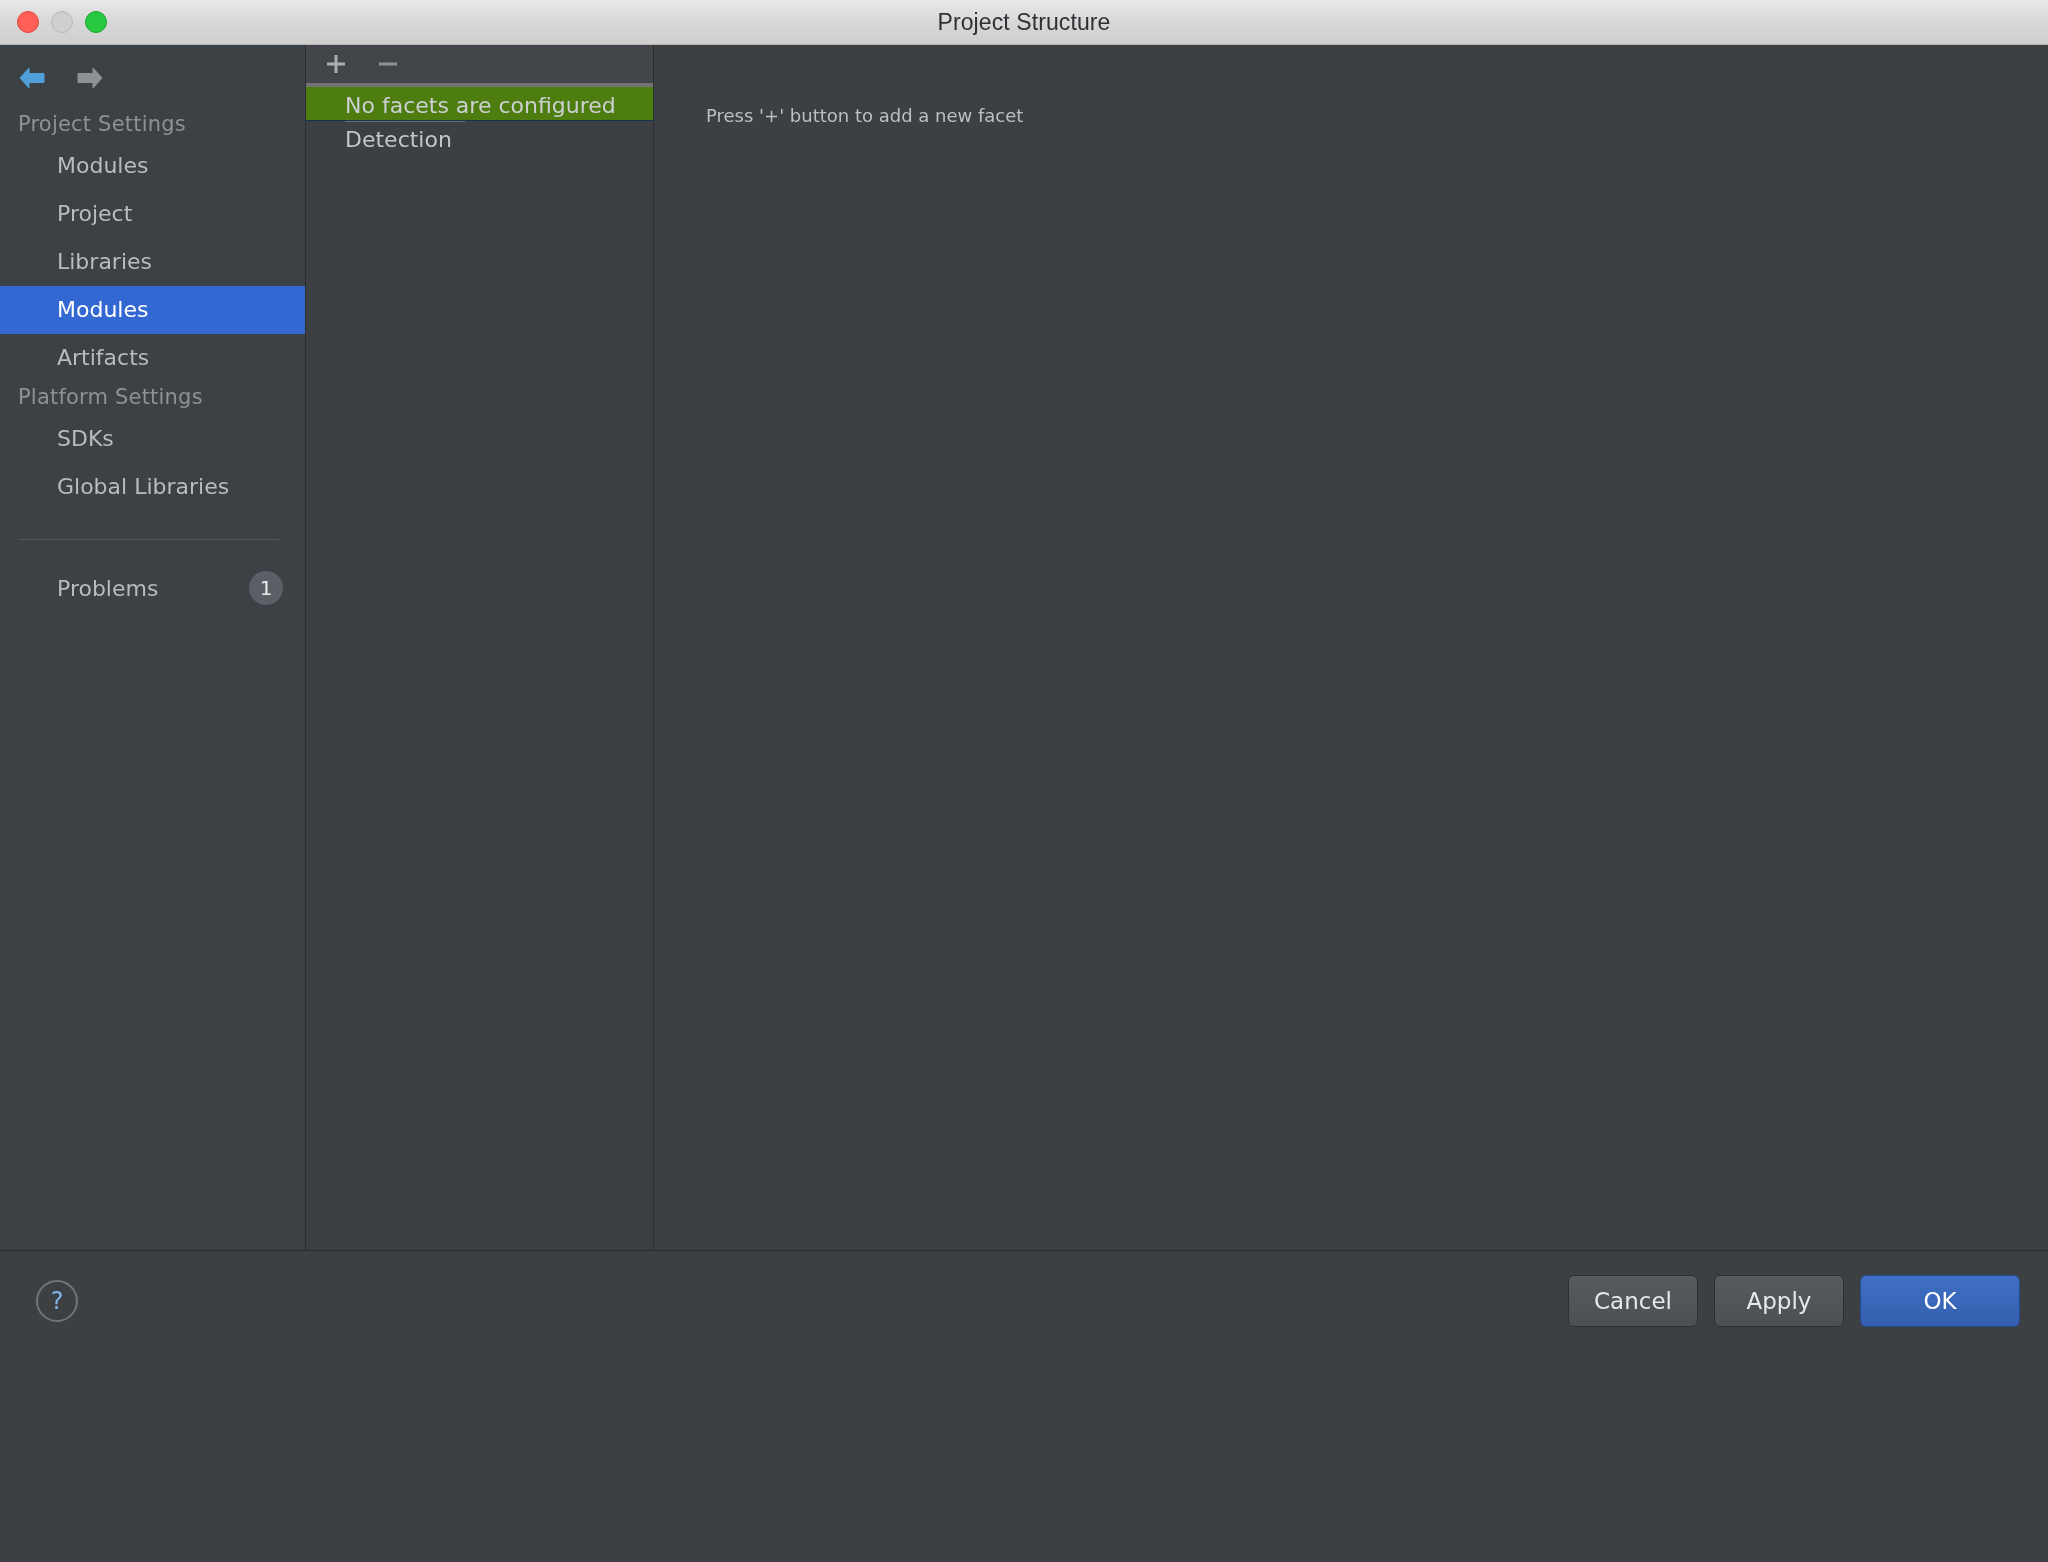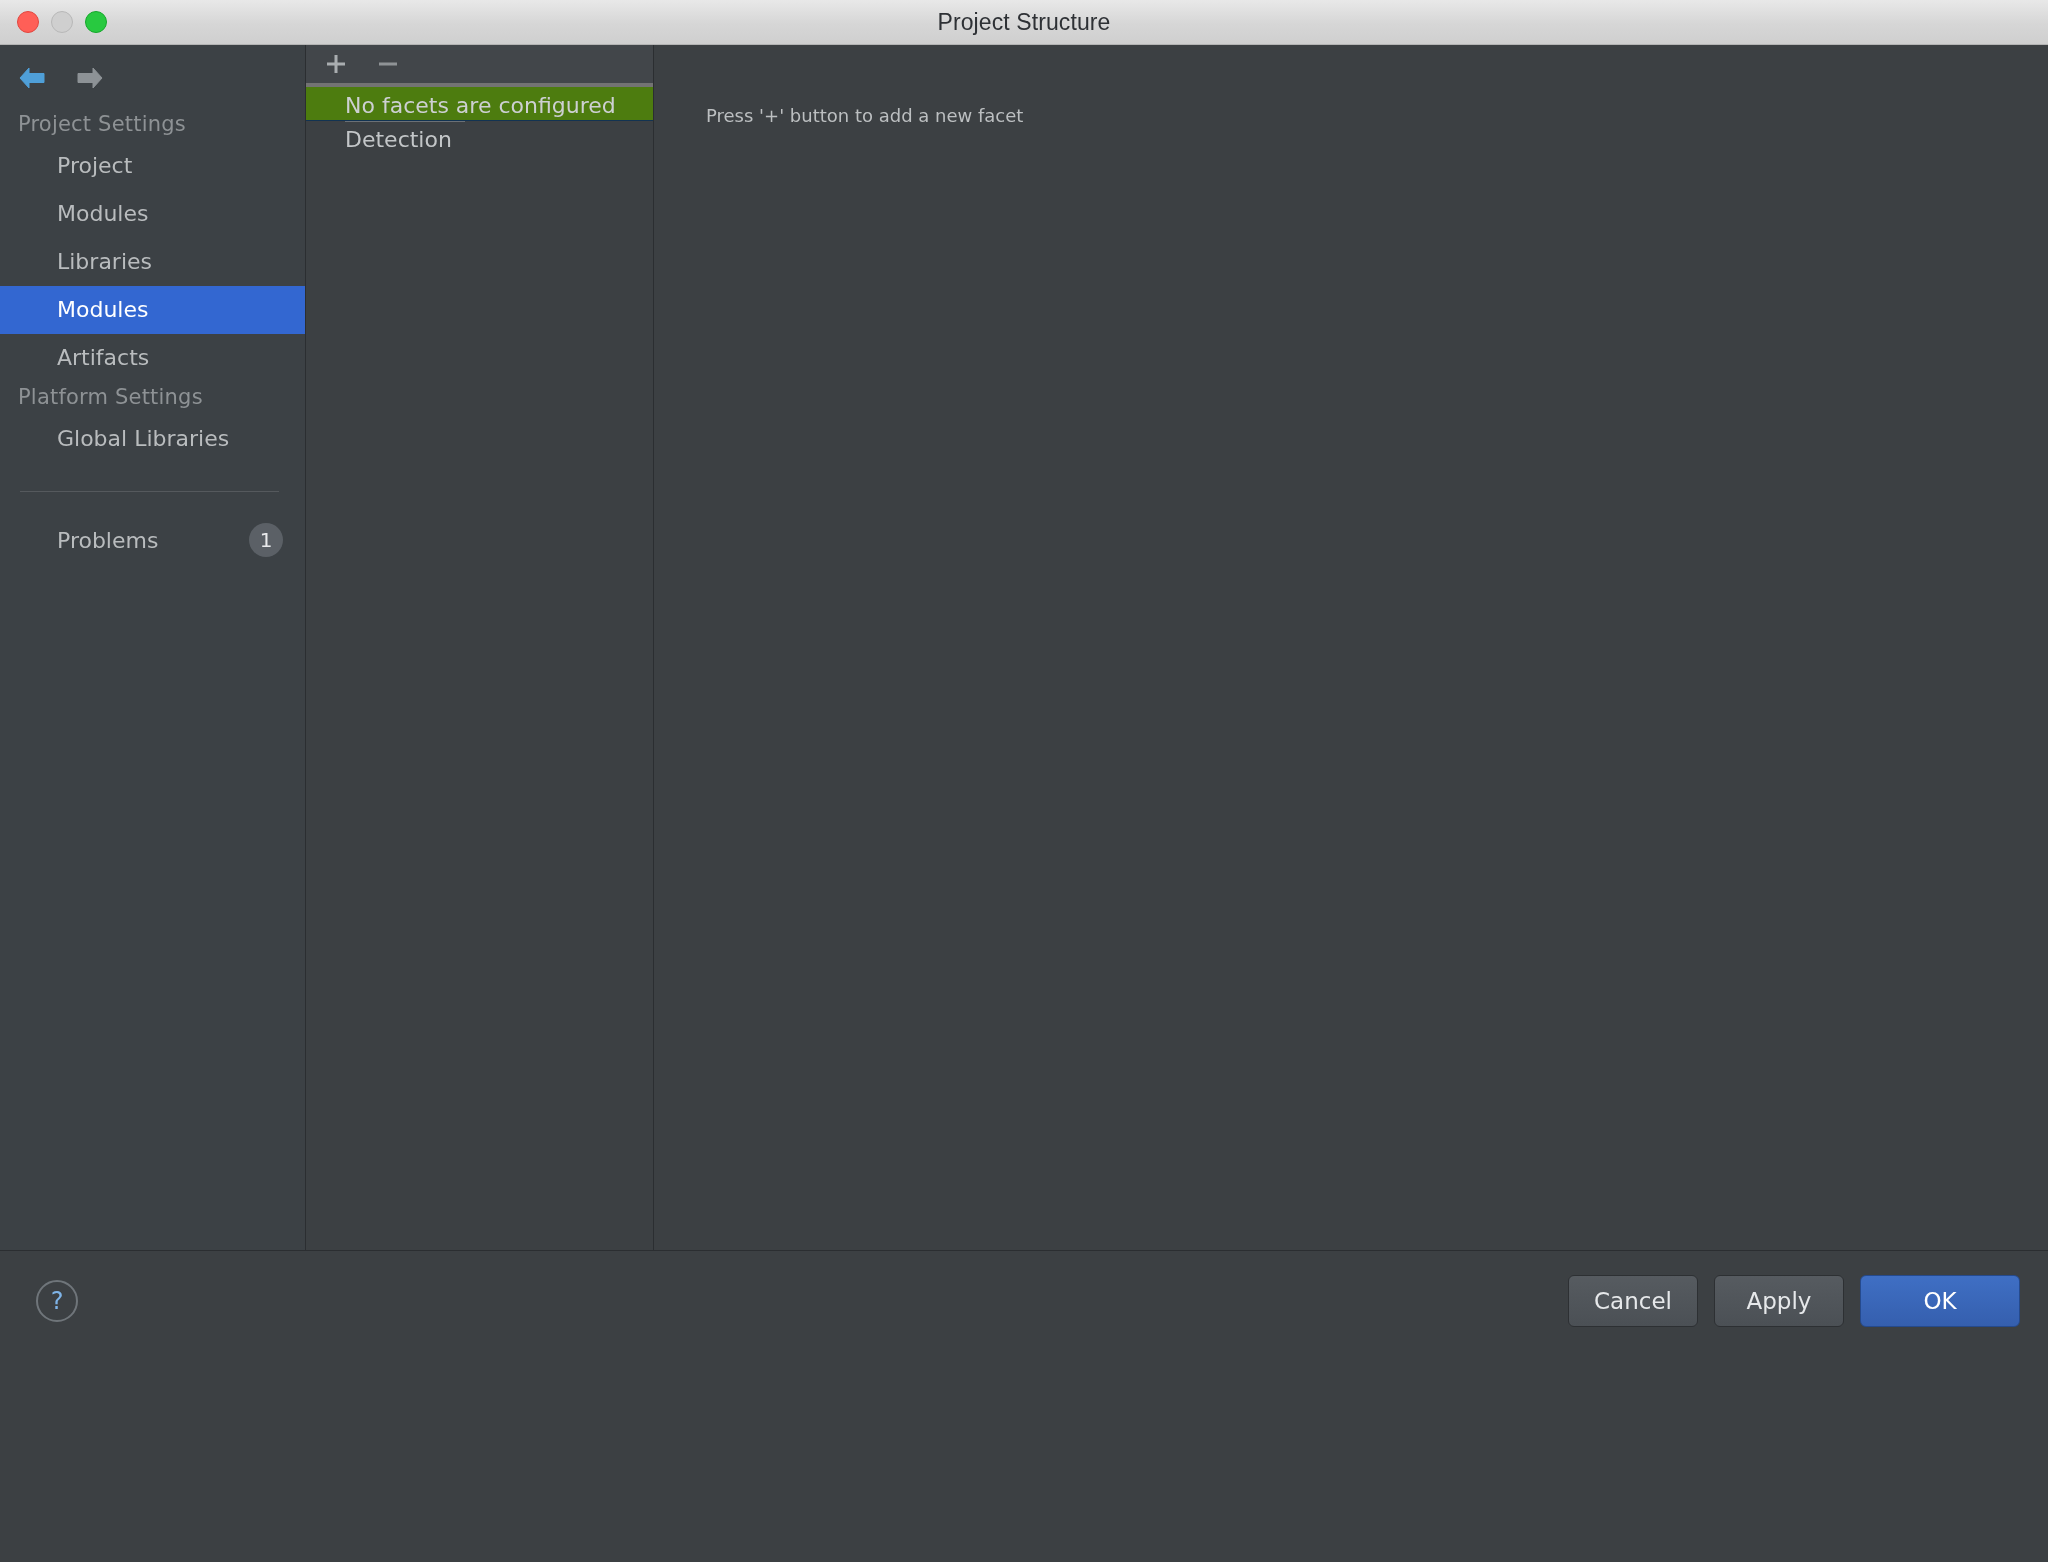--- a/index.html
+++ b/index.html
@@ -273,27 +273,28 @@
           </svg>
         </span>
         <span class="arrow-btn">
           <svg width="30" height="26" viewBox="0 0 30 26">
             <path d="M18 3 L27 13 L18 23 L18 17.5 L3 17.5 L3 8.5 L18 8.5 Z" fill="#8d9296" stroke="#8d9296" stroke-width="1" stroke-linejoin="round"></path>
           </svg>
         </span>
       </div>
 
       <div class="nav-group-title">Project Settings</div>
+      <div class="nav-item">Modules</div>
       <div class="nav-item">Project</div>
-      <div class="nav-item">Modules</div>
       <div class="nav-item">Libraries</div>
       <div class="nav-item selected">Modules</div>
       <div class="nav-item">Artifacts</div>
 
       <div class="nav-group-title">Platform Settings</div>
+      <div class="nav-item">SDKs</div>
       <div class="nav-item">Global Libraries</div>
 
       <div class="nav-divider"></div>
 
       <div class="problems-row">
         <span class="problems-label">Problems</span>
         <span class="badge">1</span>
       </div>
 
     </div>

